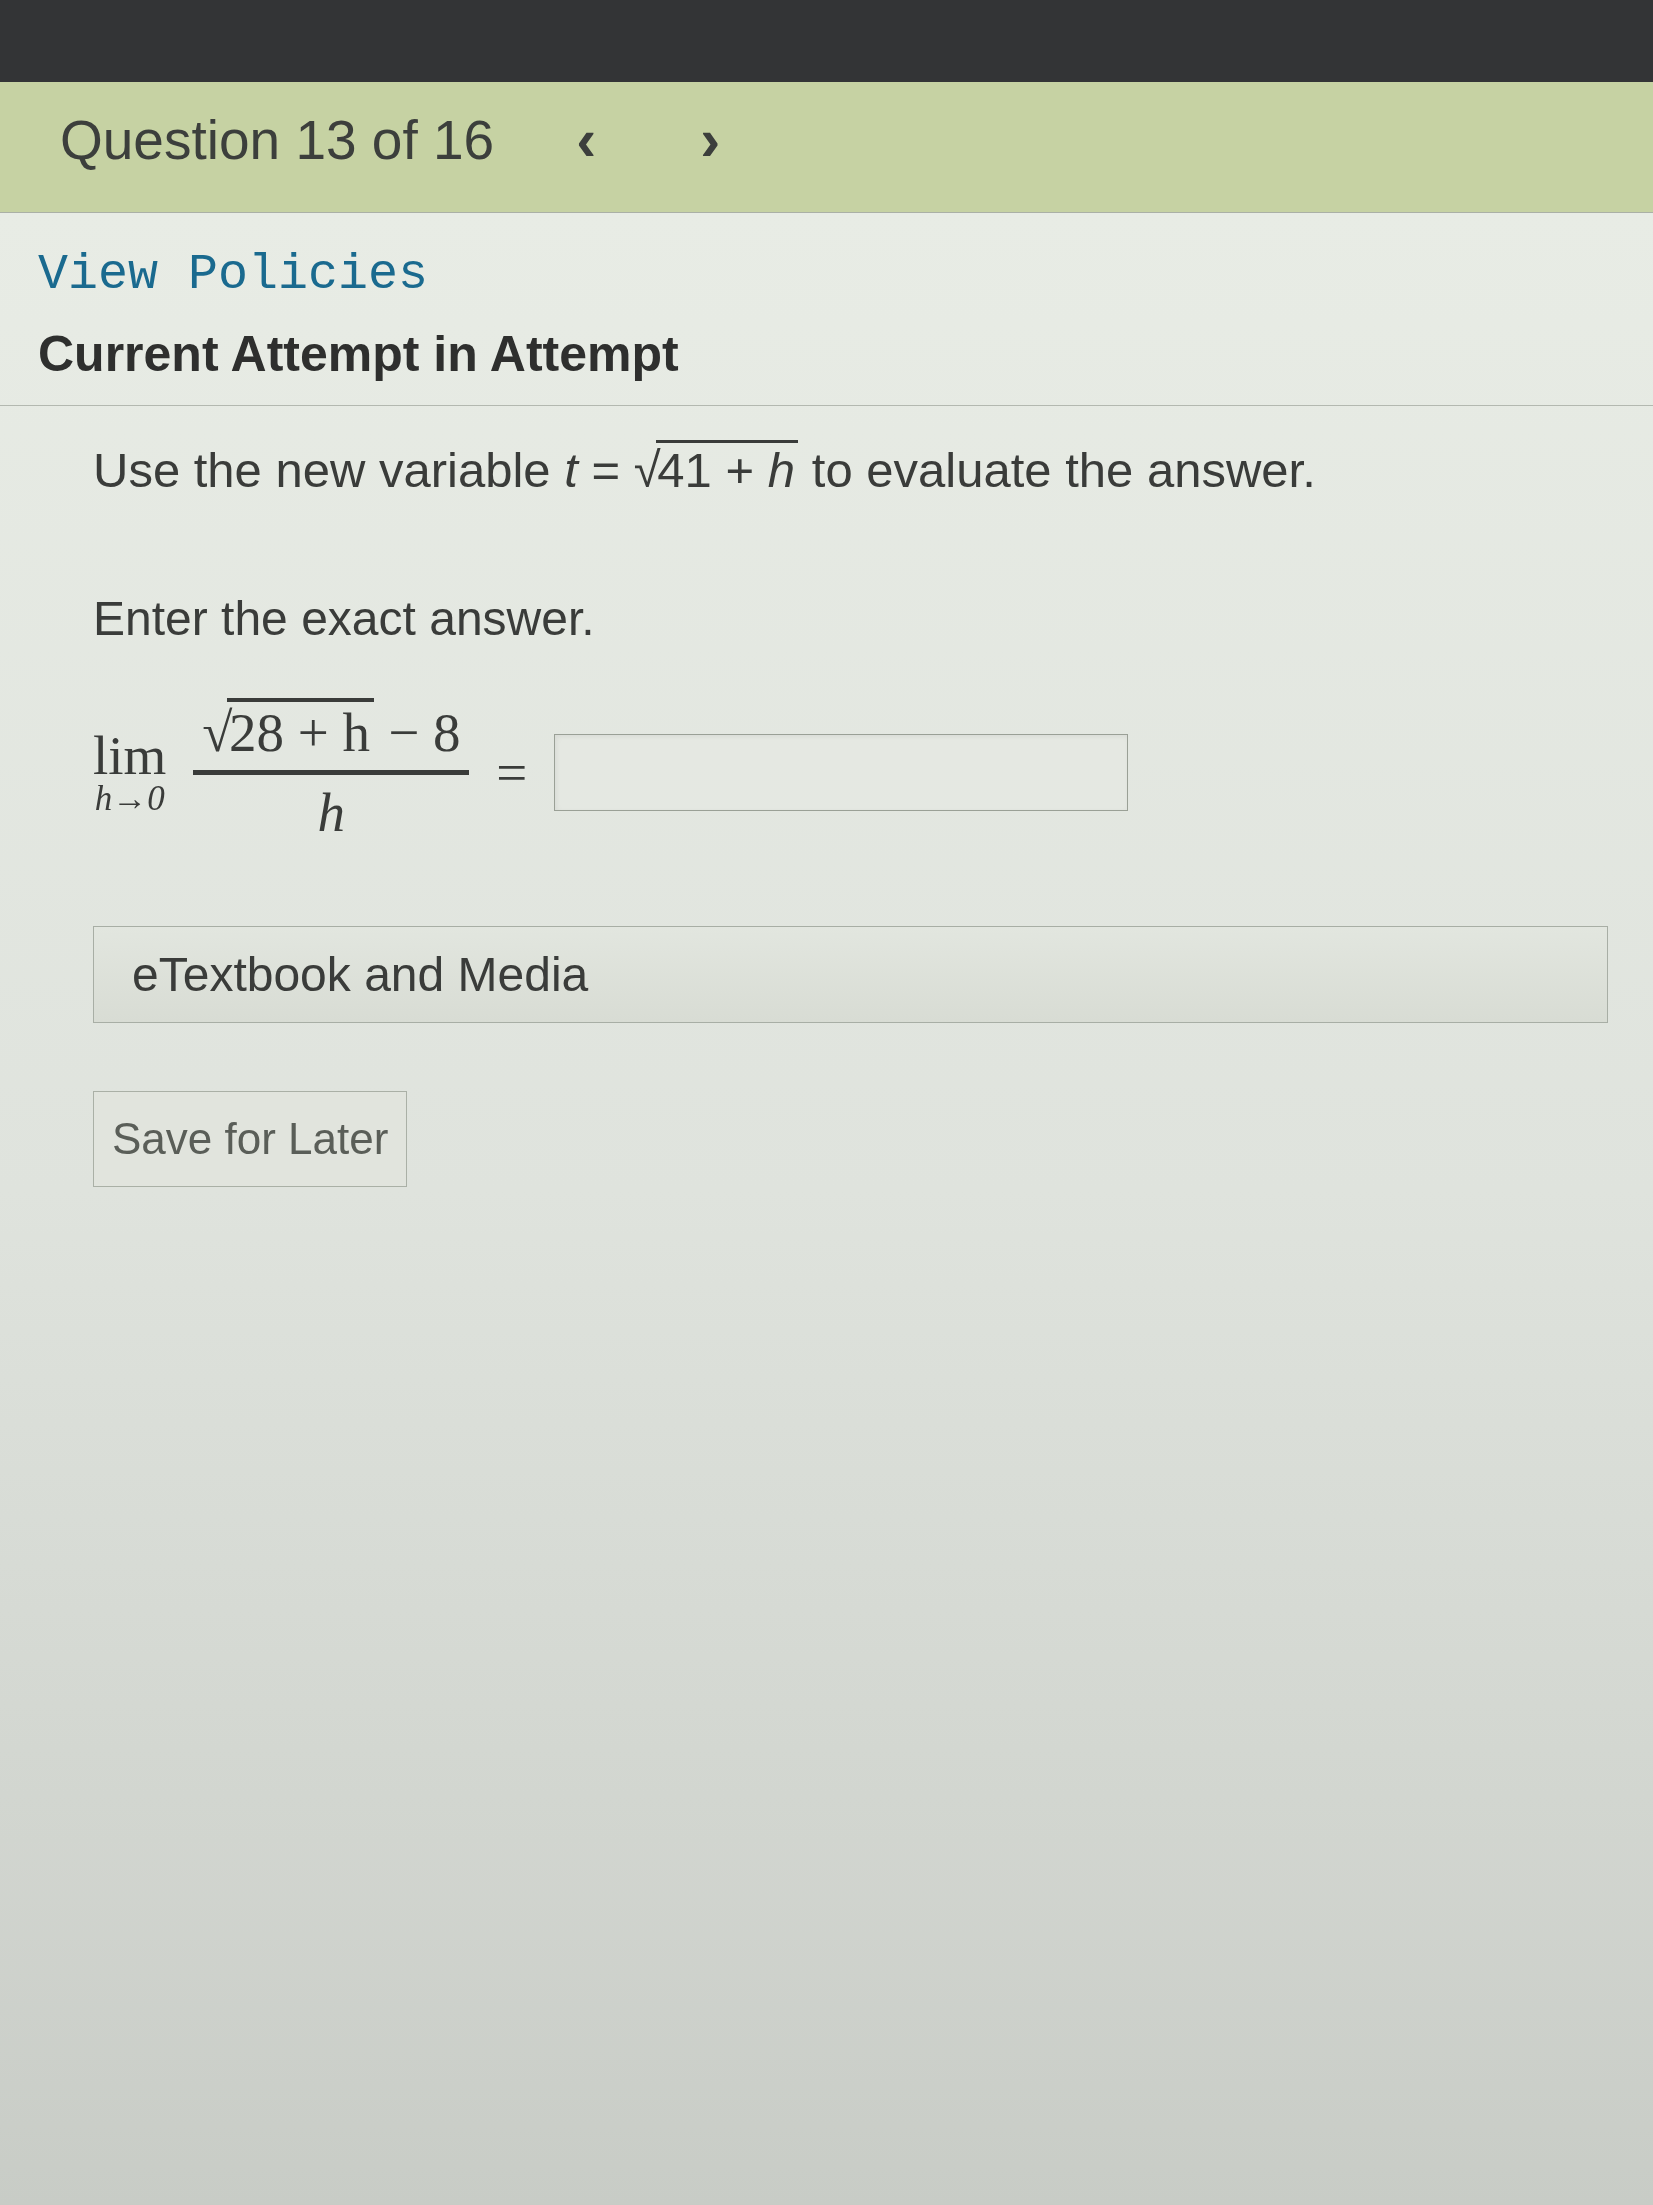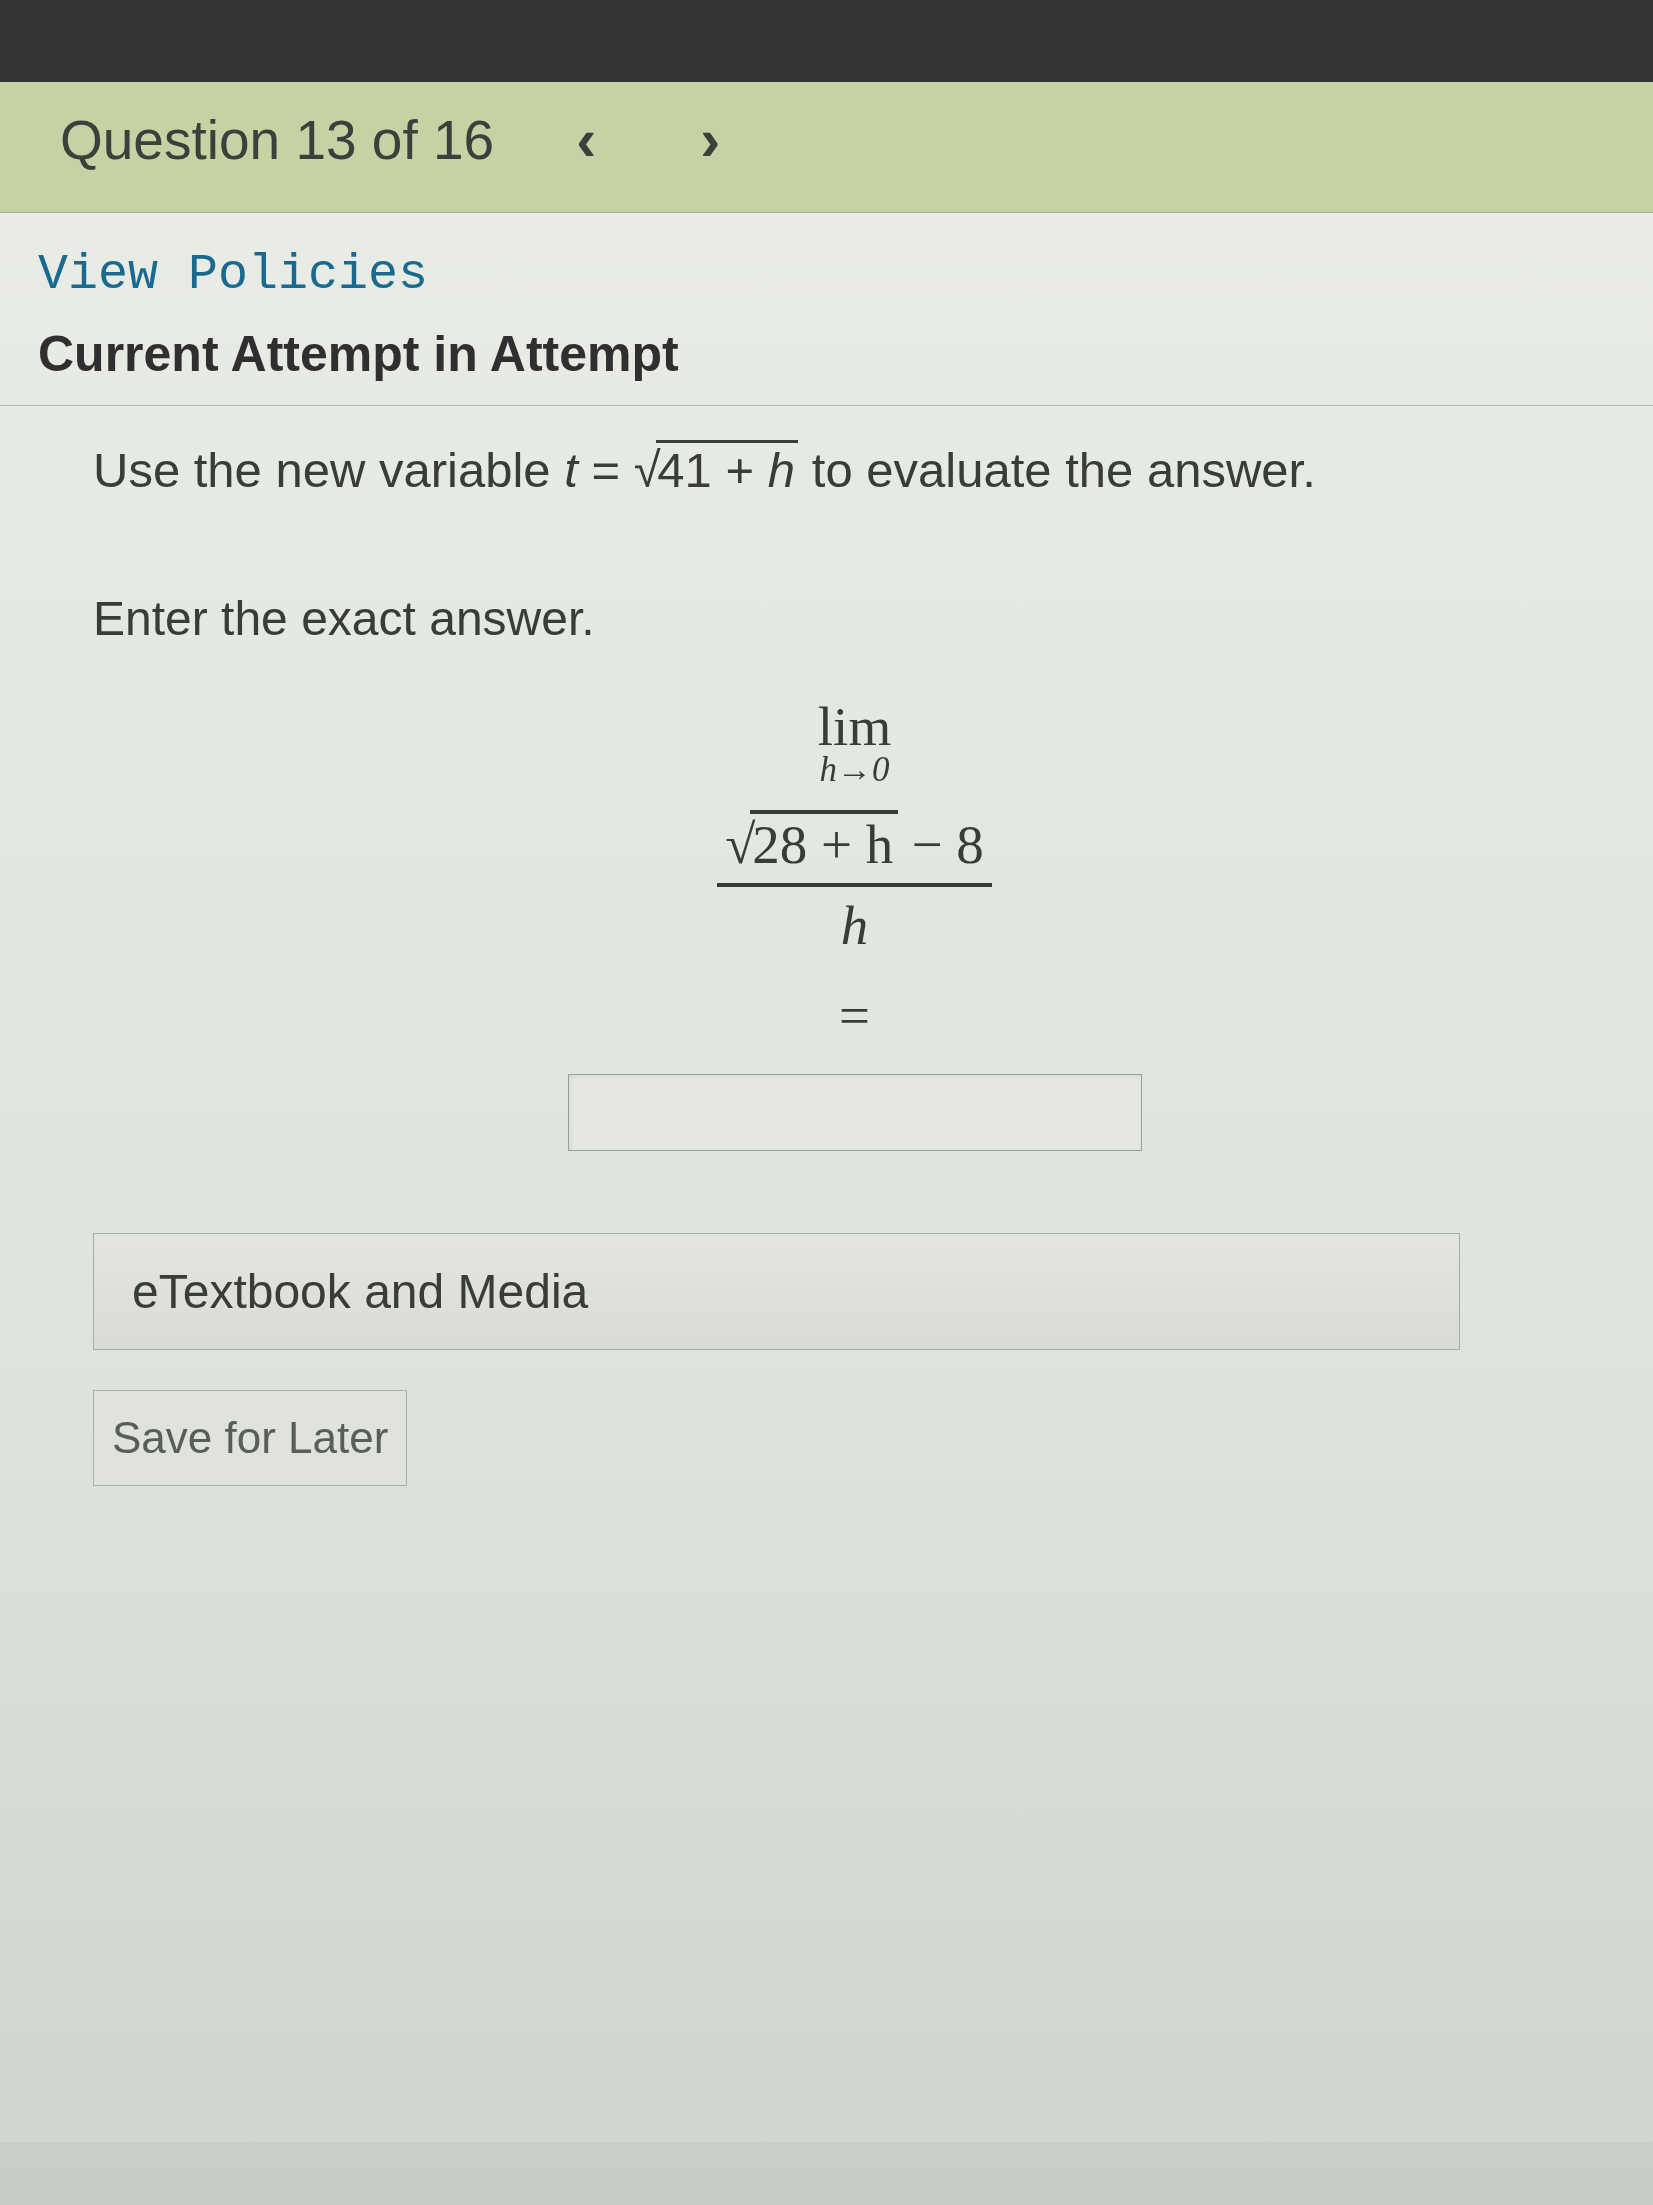--- a/index.html
+++ b/index.html
@@ -94,21 +94,20 @@
     font-size: 48px;
     font-weight: 500;
     margin-bottom: 55px;
   }
 
   .limit-row {
     display: flex;
     align-items: center;
     gap: 27px;
     margin-bottom: 82px;
-    flex-direction: column;
   }
 
   .lim-block {
     display: flex;
     flex-direction: column;
     align-items: center;
     line-height: 0.95;
   }
   .lim-block .lim {
     font-family: Georgia, "Times New Roman", serif;
@@ -161,25 +160,25 @@
     box-sizing: border-box;
     outline: none;
     box-shadow: inset 1.6px 1.6px 5.5px rgba(0,0,0,0.06);
   }
 
   .etextbook {
     border: 1.6px solid #a8aea5;
     background: linear-gradient(180deg, #e2e6df 0%, #d8dcd4 100%);
     color: #3a3c3a;
     font-size: 48px;
-    padding: 30px 38px;
-    width: 1367px;
+    padding: 20px 38px;
+    width: 1515px;
     box-sizing: border-box;
     cursor: pointer;
-    margin-bottom: 40px;
+    margin-bottom: 68px;
     user-select: none;
   }
 
   .savebtn {
     border: 1.6px solid #aab0a6;
     background: rgba(225,228,221,0.7);
     color: #5a5e58;
     font-size: 44px;
     padding: 22px 18px;
     display: inline-block;

